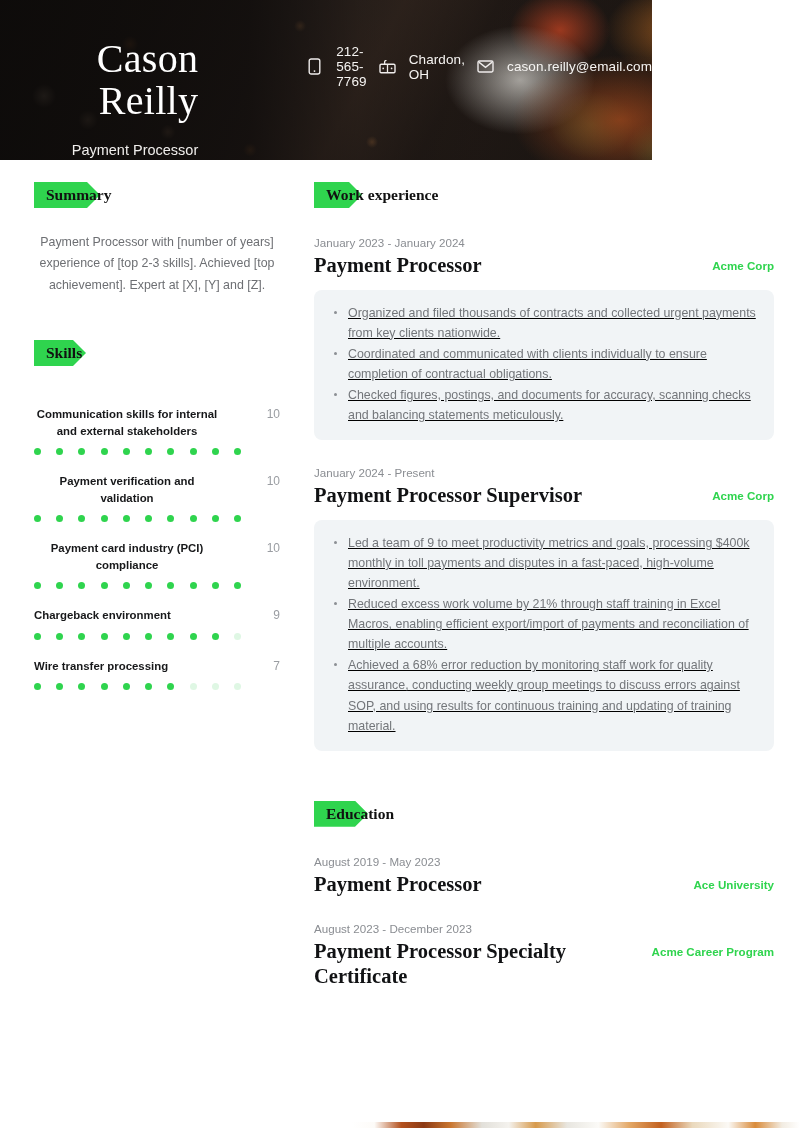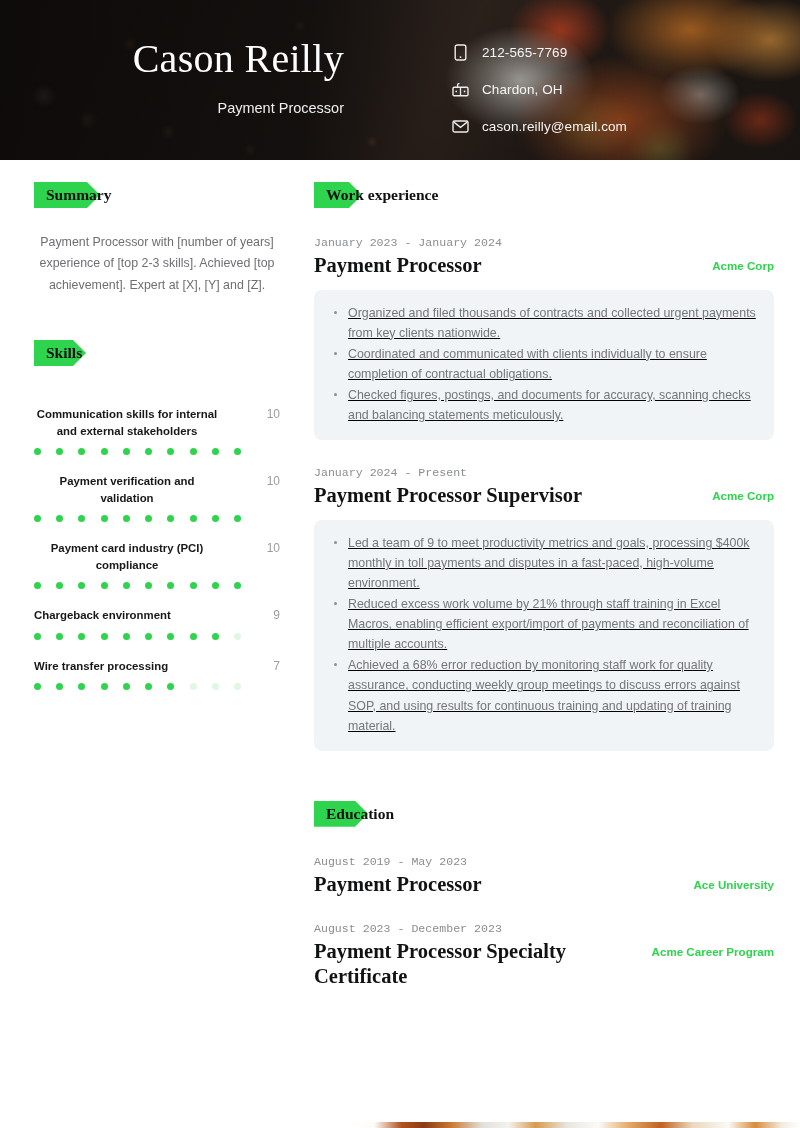--- a/index.html
+++ b/index.html
@@ -10,21 +10,21 @@
     height: 1128px;
     background: #ffffff;
     font-family: "Liberation Sans", sans-serif;
     position: relative;
     overflow: hidden;
   }
 
   
   .header {
     position: relative;
-    width: 800px;
+    width: 652px;
     height: 160px;
     overflow: hidden;
     background: #a21caf;
   }
   .header-photo {
     position: absolute;
     inset: 0;
     background:
       radial-gradient(ellipse 120px 70px at 690px 30px, rgba(214,122,40,.95) 0%, rgba(160,70,25,0) 70%),
       radial-gradient(ellipse 150px 90px at 620px 120px, rgba(196,86,33,.85) 0%, rgba(120,48,18,0) 72%),
@@ -73,22 +73,22 @@
   .job-subtitle {
     margin-top: 20px;
     font-size: 14.5px;
     color: #f0eeec;
     font-weight: 400;
   }
   .contact-block {
     padding-top: 44px;
     padding-left: 52px;
     display: flex;
-    flex-direction: column;
-    gap: 20px;
+    flex-direction: row;
+    gap: 12px;
   }
   .contact-row {
     display: flex;
     align-items: center;
     gap: 13px;
   }
   .contact-ico {
     width: 17px;
     height: 17px;
     flex: 0 0 17px;
@@ -179,21 +179,20 @@
   .dot { width: 7px; height: 7px; border-radius: 50%; background: #2fd44e; }
   .dot.off { background: #dff7e4; }
 
   
   .entry { margin-top: 26px; }
   .entry:first-of-type { margin-top: 28px; }
   .entry-date {
     font-size: 11.6px;
     color: #8a8d92;
     margin-bottom: 4px;
-    font-family: Liberation Mono, monospace;
   }
   .entry-main {
     display: flex;
     justify-content: space-between;
     align-items: flex-start;
     gap: 16px;
   }
   .entry-title {
     font-family: "Liberation Serif", serif;
     font-size: 20.5px;

